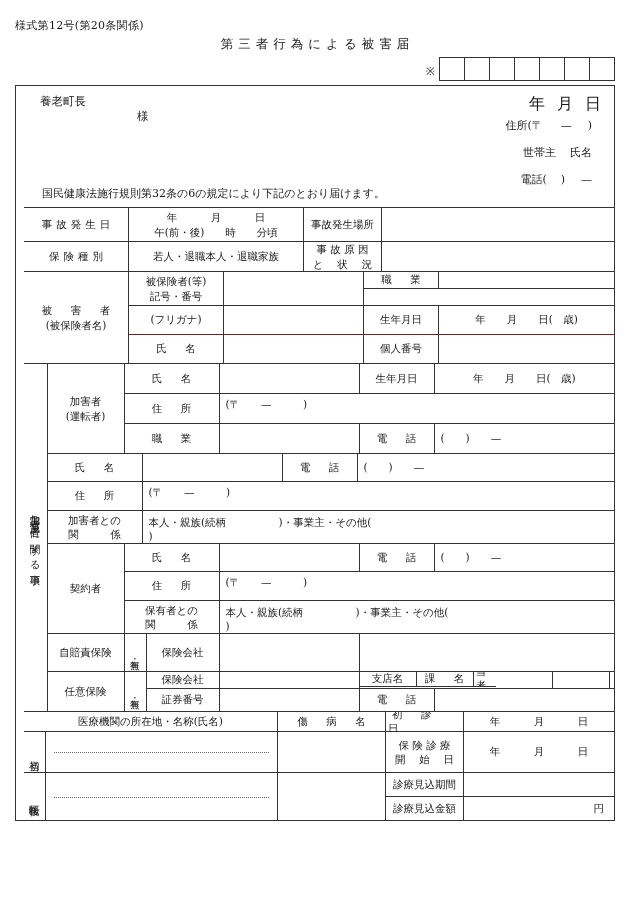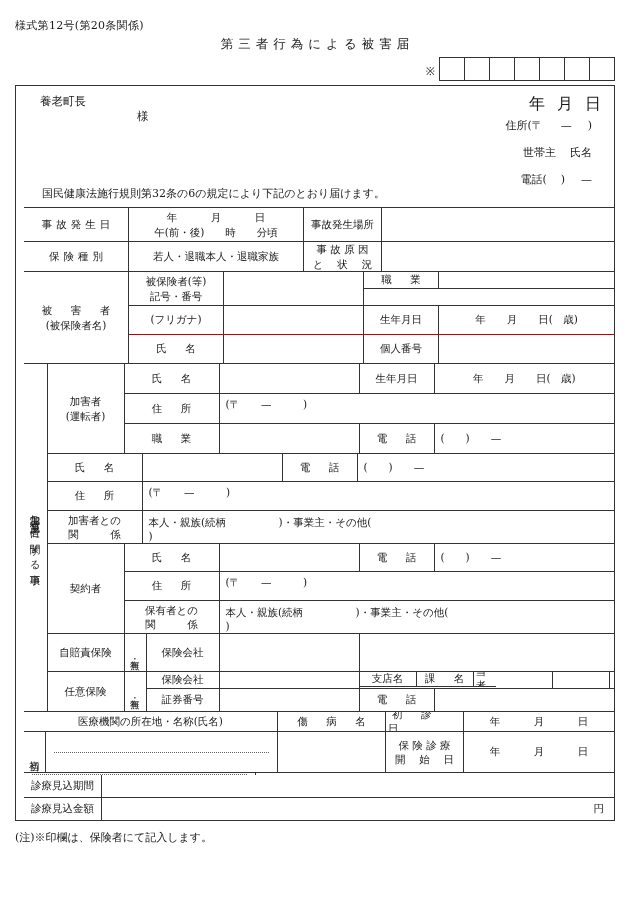--- a/index.html
+++ b/index.html
@@ -37,21 +37,21 @@
   .addr-jusho .gap2{display:inline-block;width:16px;}
   .addr-setai{position:absolute;right:22px;top:59px;font-size:11px;}
   .addr-setai .nm{display:inline-block;margin-left:14px;}
   .addr-tel{position:absolute;right:22px;top:86px;font-size:11px;}
   .addr-tel .g{display:inline-block;width:14px;}
   .addr-tel .g2{display:inline-block;width:16px;}
   .stmt{position:absolute;left:18px;top:100px;font-size:11px;}
 
   
   .row{display:flex;border-bottom:1px solid #333;box-sizing:border-box;}
-  .row:last-child{border-bottom:none;flex-direction:column;}
+  .row:last-child{border-bottom:none;}
   .cell{box-sizing:border-box;border-right:1px solid #333;display:flex;align-items:center;justify-content:center;font-size:10.5px;padding:0 2px;overflow:hidden;}
   .cell.last{border-right:none;}
   .cell.left{justify-content:flex-start;padding-left:6px;}
   .cell.blank{}
   .sp2{letter-spacing:4px;text-indent:4px;}
   .twoline{flex-direction:column;justify-content:center;line-height:1.35;}
 
   
   .vert{writing-mode:vertical-rl;text-orientation:upright;letter-spacing:2px;line-height:1;}
 
@@ -372,15 +372,14 @@
           <div class="cell m-lbl">診療見込金額</div>
           <div class="cell last" style="flex:1;">
             <div class="yen">円</div>
           </div>
         </div>
       </div>
     </div>
 
   </div>
 
-  <div class="note">(注)※印欄は、保険者にて記入します。</div>
 
 </div>
 
 </body></html>

